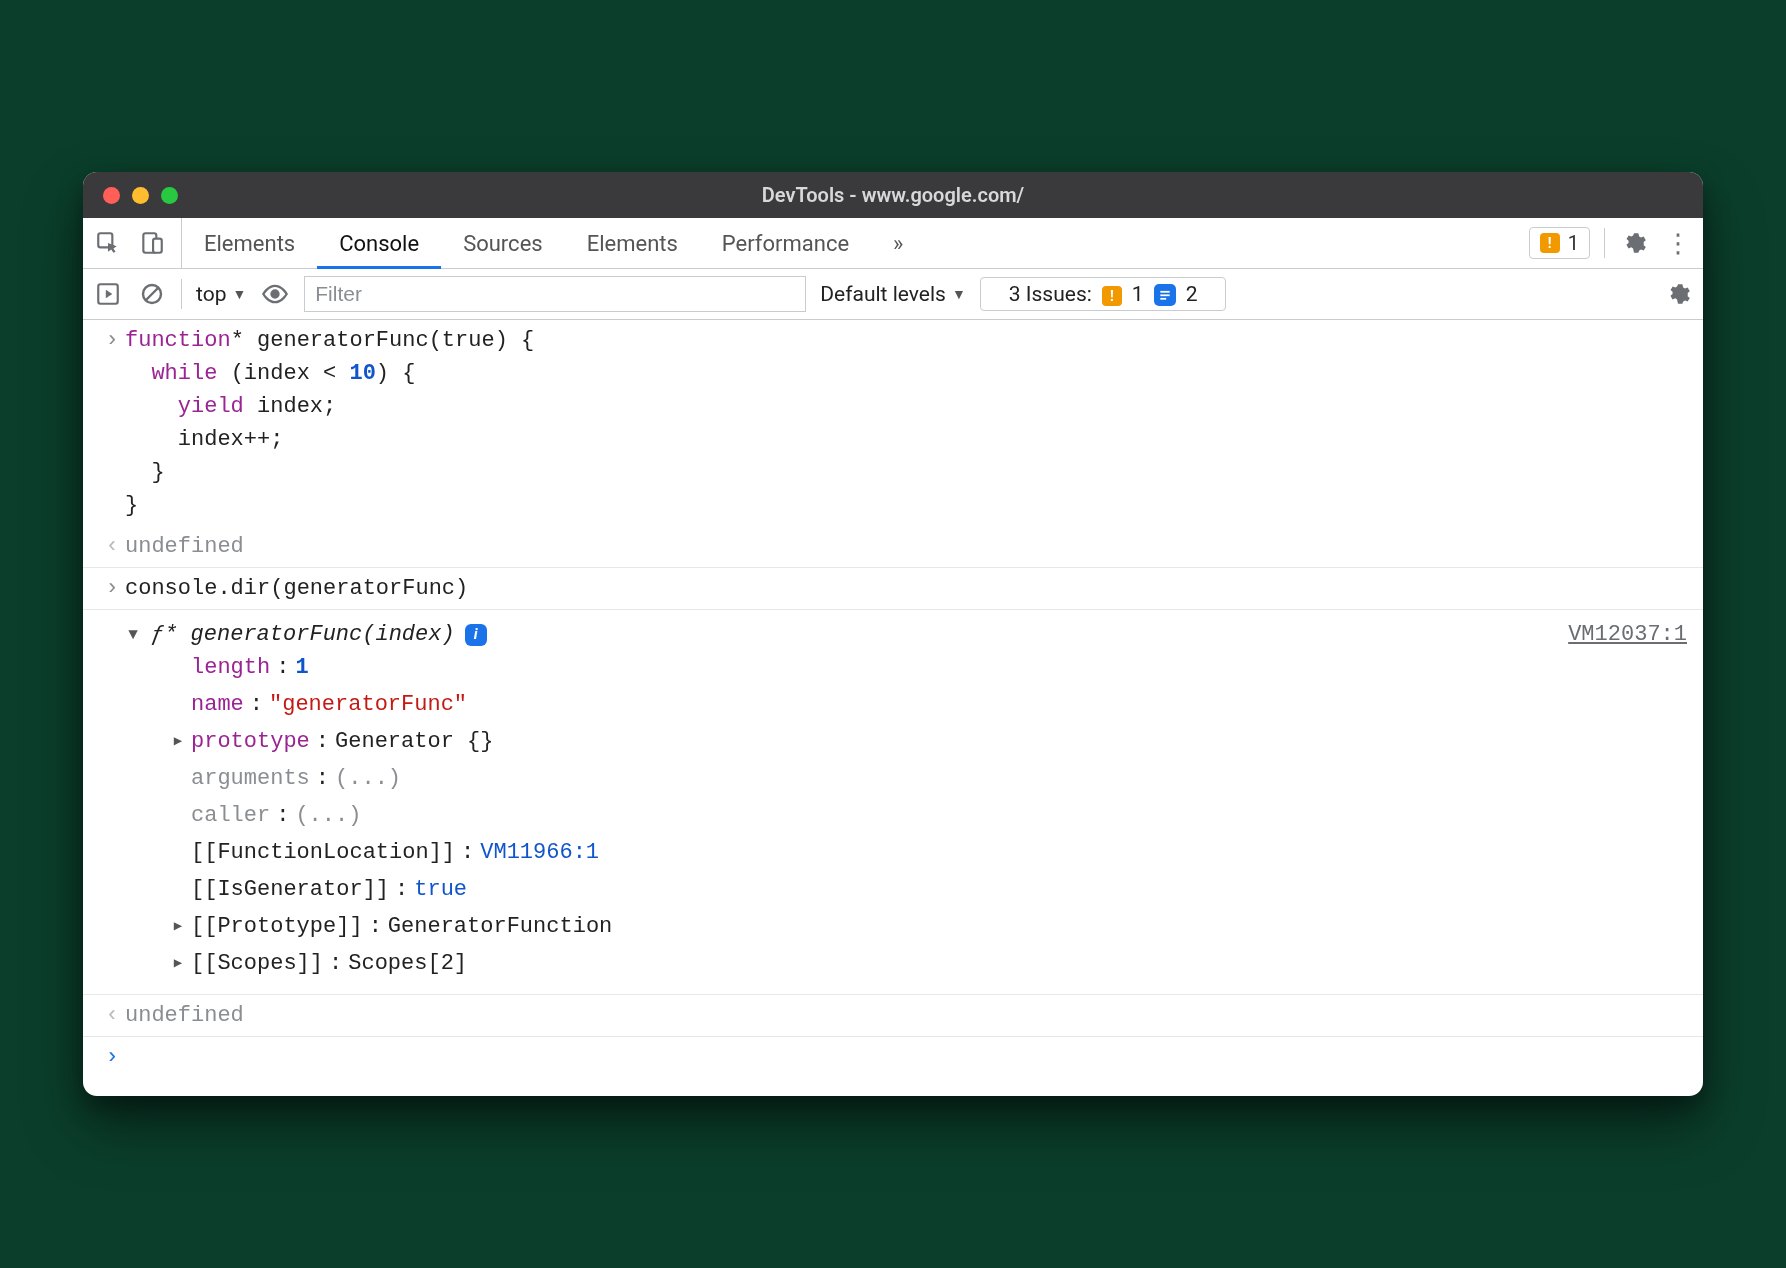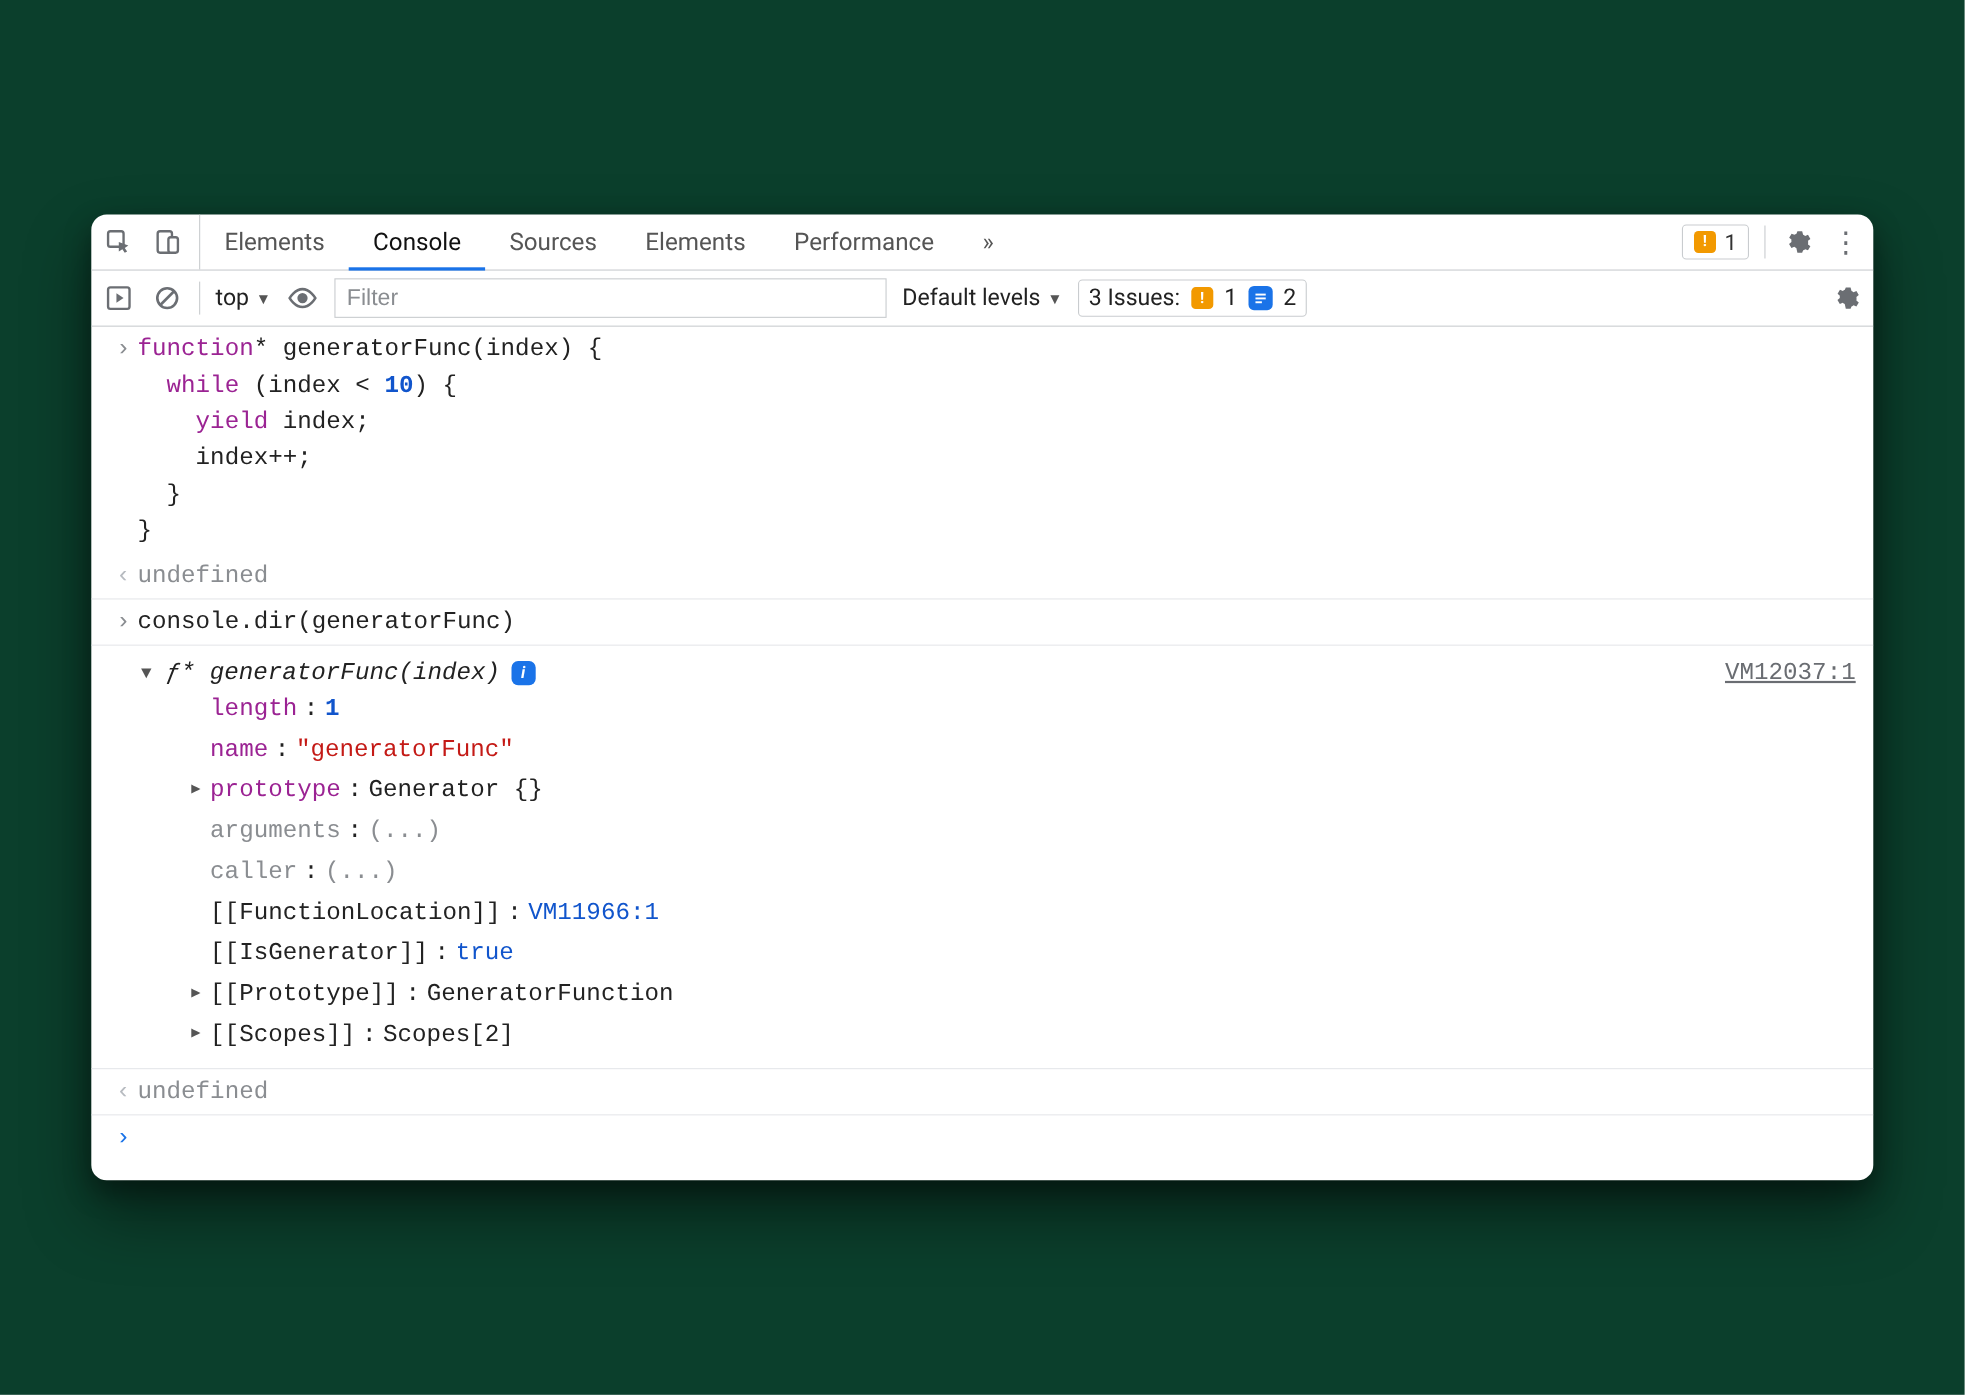--- a/index.html
+++ b/index.html
@@ -74,21 +74,21 @@
   }
   .play-icon svg,.ban-icon svg,.eye-icon svg,.gear-icon svg{display:block}
   .ctx{display:flex;align-items:center;gap:6px;color:#222}
   .caret-down{font-size:14px;color:#555}
   .filter{
     flex:0 0 480px;height:34px;border:1px solid var(--chrome-border);
     padding:0 10px;font-size:21px;color:#222;background:#fff;
   }
   .filter::placeholder{color:#8a8d91}
   .levels{display:flex;align-items:center;gap:6px;color:#222}
-  .issues{display:flex;align-items:center;gap:10px;border:1px solid var(--chrome-border);border-radius:4px;padding:4px 9px;color:#222}
+  .issues{display:flex;align-items:flex-end;gap:10px;border:1px solid var(--chrome-border);border-radius:4px;padding:4px 28px;color:#222}
   .blue-badge{width:22px;height:22px;border-radius:5px;background:var(--blue-chip);display:inline-flex;align-items:center;justify-content:center;color:#fff;font-size:14px}
   .tool-right{margin-left:auto;display:flex;align-items:center;gap:16px}
   
   .console{font-family:var(--mono);font-size:22px;line-height:1.5;color:#222}
   .row{display:flex;align-items:flex-start;padding:4px 16px}
   .row.border-b{border-bottom:1px solid #e5e7ea}
   .gutter{width:26px;flex:none;color:#8a8d91;user-select:none;text-align:center}
   .gutter.in{color:#8a8d91}
   .gutter.out{color:#b7bbc0}
   .gutter.blue{color:#1a73e8}
@@ -113,20 +113,28 @@
   .true{color:var(--code-num)}
   .name-gen{color:#222}
   .paren{color:#222}
   .dim{color:#8a8d91}
 </style>
 </head>
 <body>
 
 <div class="window">
 
+  <div class="titlebar">
+    <div class="traffic">
+      <div class="dot red"></div>
+      <div class="dot yellow"></div>
+      <div class="dot green"></div>
+    </div>
+    <div class="title">DevTools - www.google.com/</div>
+  </div>
 
   <div class="tabbar">
     <div class="tb-left">
       <div class="icon-btn">
         <svg width="26" height="26" viewBox="0 0 24 24" fill="none" stroke="#6b6e73" stroke-width="2">
           <rect x="3" y="3" width="13" height="13" rx="2"></rect>
             <path d="M12 12l8 3-3 2 2 3-2 1-2-3-3 2z" fill="#6b6e73" stroke="none"></path>
         </svg>
       </div>
       <div class="icon-btn">
@@ -220,21 +228,21 @@
           </svg>
       </div>
     </div>
   </div>
 
   <div class="console">
 
     <div class="row">
       <div class="gutter in">›</div>
       <div class="content">
-<pre><span class="kw">function</span><span class="op">*</span> <span class="name-gen">generatorFunc</span><span class="paren">(index)</span> <span class="op">{</span>
+<pre><span class="kw">function</span><span class="op">*</span> <span class="name-gen">generatorFunc</span><span class="paren">(true)</span> <span class="op">{</span>
   <span class="kw">while</span> <span class="paren">(index</span> <span class="op">&lt;</span> <span class="num">10</span><span class="paren">)</span> <span class="op">{</span>
     <span class="kw">yield</span> index;
     index<span class="op">++</span>;
   <span class="op">}</span>
 <span class="op">}</span></pre>
       </div>
     </div>
 
     <div class="row border-b">
       <div class="gutter out">‹</div>

